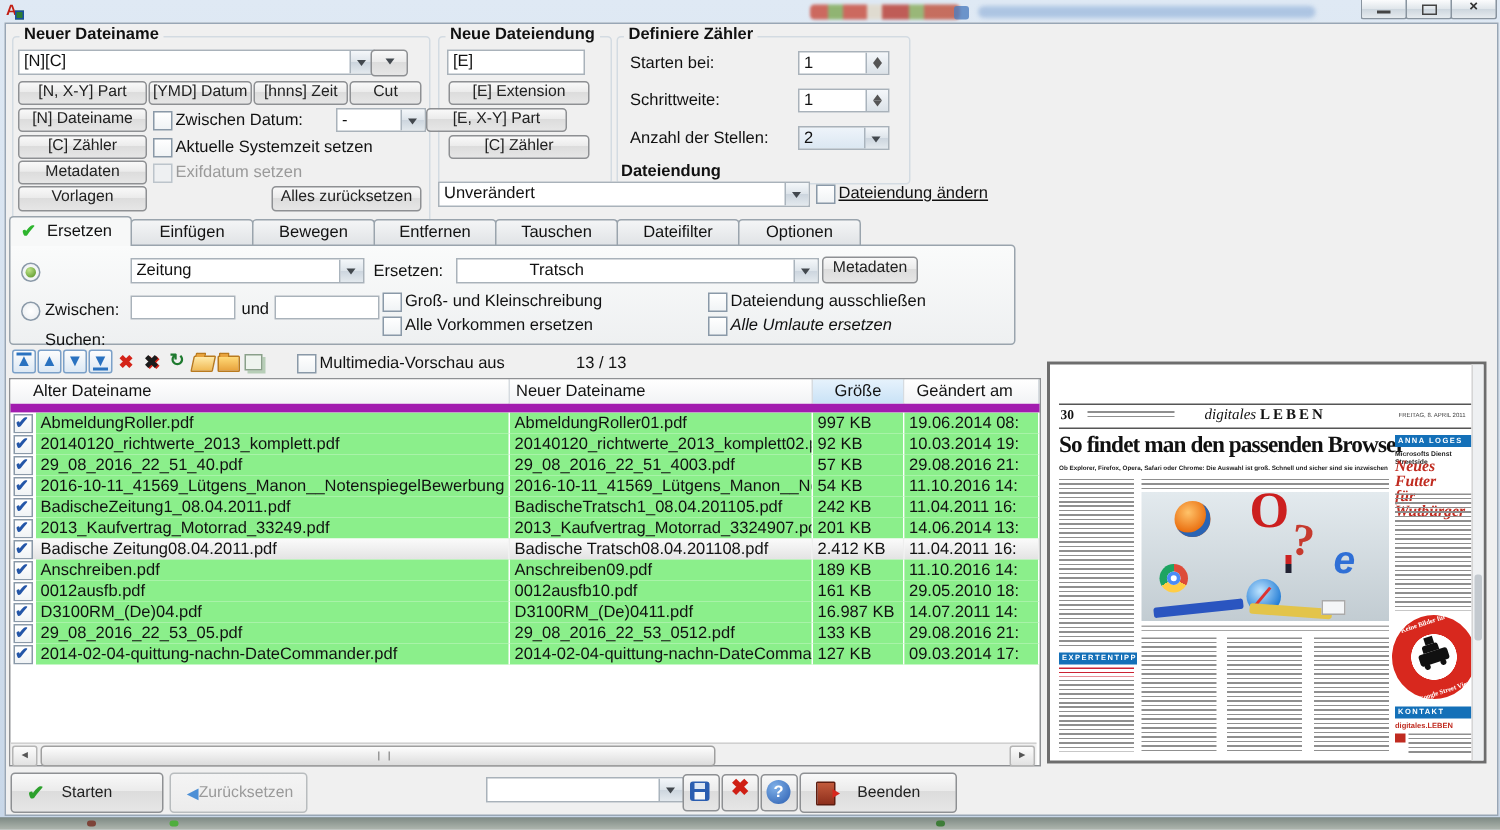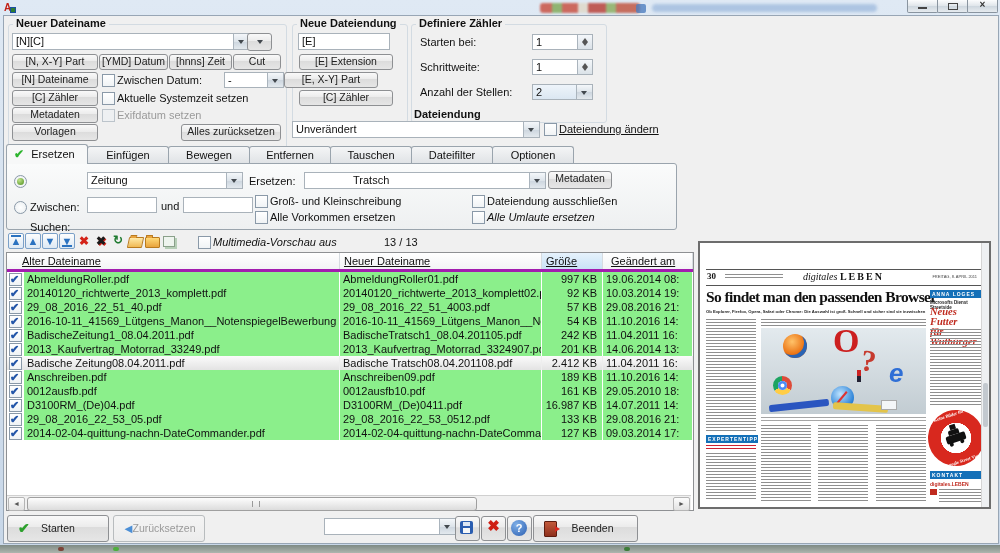--- a/index.html
+++ b/index.html
@@ -58,30 +58,30 @@
   .ti-line.topline::before{top:1px;} .ti-line.botline::before{bottom:1px;}
   .ti-x .g{color:#d42318;font-weight:bold;font-size:12px;line-height:16px;}
   .ti-xb .g{color:#1b1b1b;font-weight:bold;font-size:12px;line-height:16px;text-shadow:1px 1px 0 #d42318;}
   .ti-refresh .g{color:#1f7a2f;font-weight:bold;font-size:12px;line-height:15px;}
   .folder{position:absolute;left:1px;top:4px;width:13px;height:9px;background:linear-gradient(#ffd977,#e8a33d);border:1px solid #b97a1e;border-radius:1px;}
   .folder::before{content:"";position:absolute;left:0;top:-3px;width:5px;height:2px;background:#e8a33d;border:1px solid #b97a1e;border-bottom:none;border-radius:1px 1px 0 0;}
   .folder.open{transform:skewX(-12deg);background:linear-gradient(#ffeaa8,#f0b954);}
   .winicon{position:absolute;left:2px;top:3px;width:10px;height:9px;background:#eef4ee;border:1px solid #8aa08a;box-shadow:2px 2px 0 #b7ceb7;}
   
   .table{position:absolute;left:5px;top:252px;width:686px;height:257px;background:#fff;border:1px solid #8e9093;}
-  .thead{display:grid;grid-template-columns:333px 202px 61px 1fr;height:16px;line-height:16px;border-bottom:3px solid #a21caf;text-decoration:underline;}
+  .thead{display:grid;grid-template-columns:333px 202px 61px 1fr;height:16px;line-height:16px;border-bottom:6px solid #a21caf;}
   .th{background:linear-gradient(#ffffff,#f2f3f5);border-right:1px solid #d6dbe0;padding:0 4px;white-space:nowrap;overflow:hidden;font-size:11px;}
   .th.first{padding-left:15px;}
   .th.sorted{background:linear-gradient(#e6f2fc,#c9e2f6);}
-  .th.size{text-align:left;}
+  .th.size{text-align:center;}
   .tbody{height:182px;overflow:hidden;}
   .frow{display:grid;grid-template-columns:17px 316px 202px 61px 1fr;height:14px;line-height:14px;font-size:11px;}
   .frow .cell{background:#8bef8b;border-right:1px solid #fff;padding:0 3px;white-space:nowrap;overflow:hidden;}
   .frow .cbc{background:#fff;position:relative;border-right:none;}
-  .frow .cell.size{text-align:right;padding-right:5px;}
+  .frow .cell.size{padding-right:5px;}
   .frow.sel .cell{background:linear-gradient(#fbfbfb,#e3e3e3);border-right-color:#eee;}
   .frow .cb{left:2px;top:1px;}
   .hscroll{position:absolute;left:0;bottom:0;width:684px;height:14px;background:#f0f0f0;border-top:1px solid #d0d0d0;}
   .harrow{position:absolute;top:1px;width:15px;height:12px;background:linear-gradient(#fcfcfc,#e2e2e2);border:1px solid #b5b5b5;border-radius:2px;font-size:7px;line-height:12px;text-align:center;color:#555;}
   .hthumb{position:absolute;left:20px;top:1px;width:448px;height:12px;background:linear-gradient(#fdfdfd,#dcdcdc);border:1px solid #9f9f9f;border-radius:3px;}
   .hthumb::after{content:"";position:absolute;left:50%;top:3px;width:6px;height:6px;border-left:1px solid #999;border-right:1px solid #999;}
   
   .preview{position:absolute;left:697px;top:241px;width:293px;height:268px;background:#fff;border:2px solid #6d6d6d;box-sizing:border-box;}
   .pv-scroll{position:absolute;right:0px;top:0;width:7px;height:100%;background:#eef0f2;border-left:1px solid #d5d5d5;}
   .pv-thumb{position:absolute;left:1px;top:140px;width:5px;height:44px;background:#c3c9cf;border-radius:2px;}
@@ -217,21 +217,21 @@
     <span class="lbl" style="left:266px;top:179px;">Groß- und Kleinschreibung</span>
     <span class="cb" style="left:251px;top:195px;"></span>
     <span class="lbl" style="left:266px;top:195px;">Alle Vorkommen ersetzen</span>
     <span class="cb" style="left:468px;top:179px;"></span>
     <span class="lbl" style="left:483px;top:179px;">Dateiendung ausschließen</span>
     <span class="cb" style="left:468px;top:195px;"></span>
     <span class="lbl" style="left:483px;top:195px;font-style:italic;">Alle Umlaute ersetzen</span>
 
     <div class="abs" style="left:4px;top:217px;height:17px;"><span class="tool bordered ti-arrow ti-line topline"><span class="g">▲</span></span><span class="tool bordered ti-arrow"><span class="g">▲</span></span><span class="tool bordered ti-arrow"><span class="g">▼</span></span><span class="tool bordered ti-arrow ti-line botline"><span class="g">▼</span></span><span class="tool ti-x"><span class="g">✖</span></span><span class="tool ti-xb"><span class="g">✖</span></span><span class="tool ti-refresh"><span class="g">↻</span></span><span class="tool "><span class="g"></span><span class="folder open"></span></span><span class="tool "><span class="g"></span><span class="folder"></span></span><span class="tool "><span class="g"></span><span class="winicon"></span></span></div>
     <span class="cb" style="left:194px;top:220px;"></span>
-    <span class="lbl" style="left:209px;top:220px;font-style:italic;">Multimedia-Vorschau aus</span>
+    <span class="lbl" style="left:209px;top:220px;">Multimedia-Vorschau aus</span>
     <span class="lbl" style="left:352px;top:220px;margin-left:28px;">13 / 13</span>
 
     <div class="table" style="left:2px;top:236px;">
       <div class="thead">
         <span class="th first">Alter Dateiname</span>
         <span class="th">Neuer Dateiname</span>
         <span class="th sorted size">Größe</span>
         <span class="th" style="padding-left:8px;">Geändert am</span>
       </div>
       <div class="tbody">

